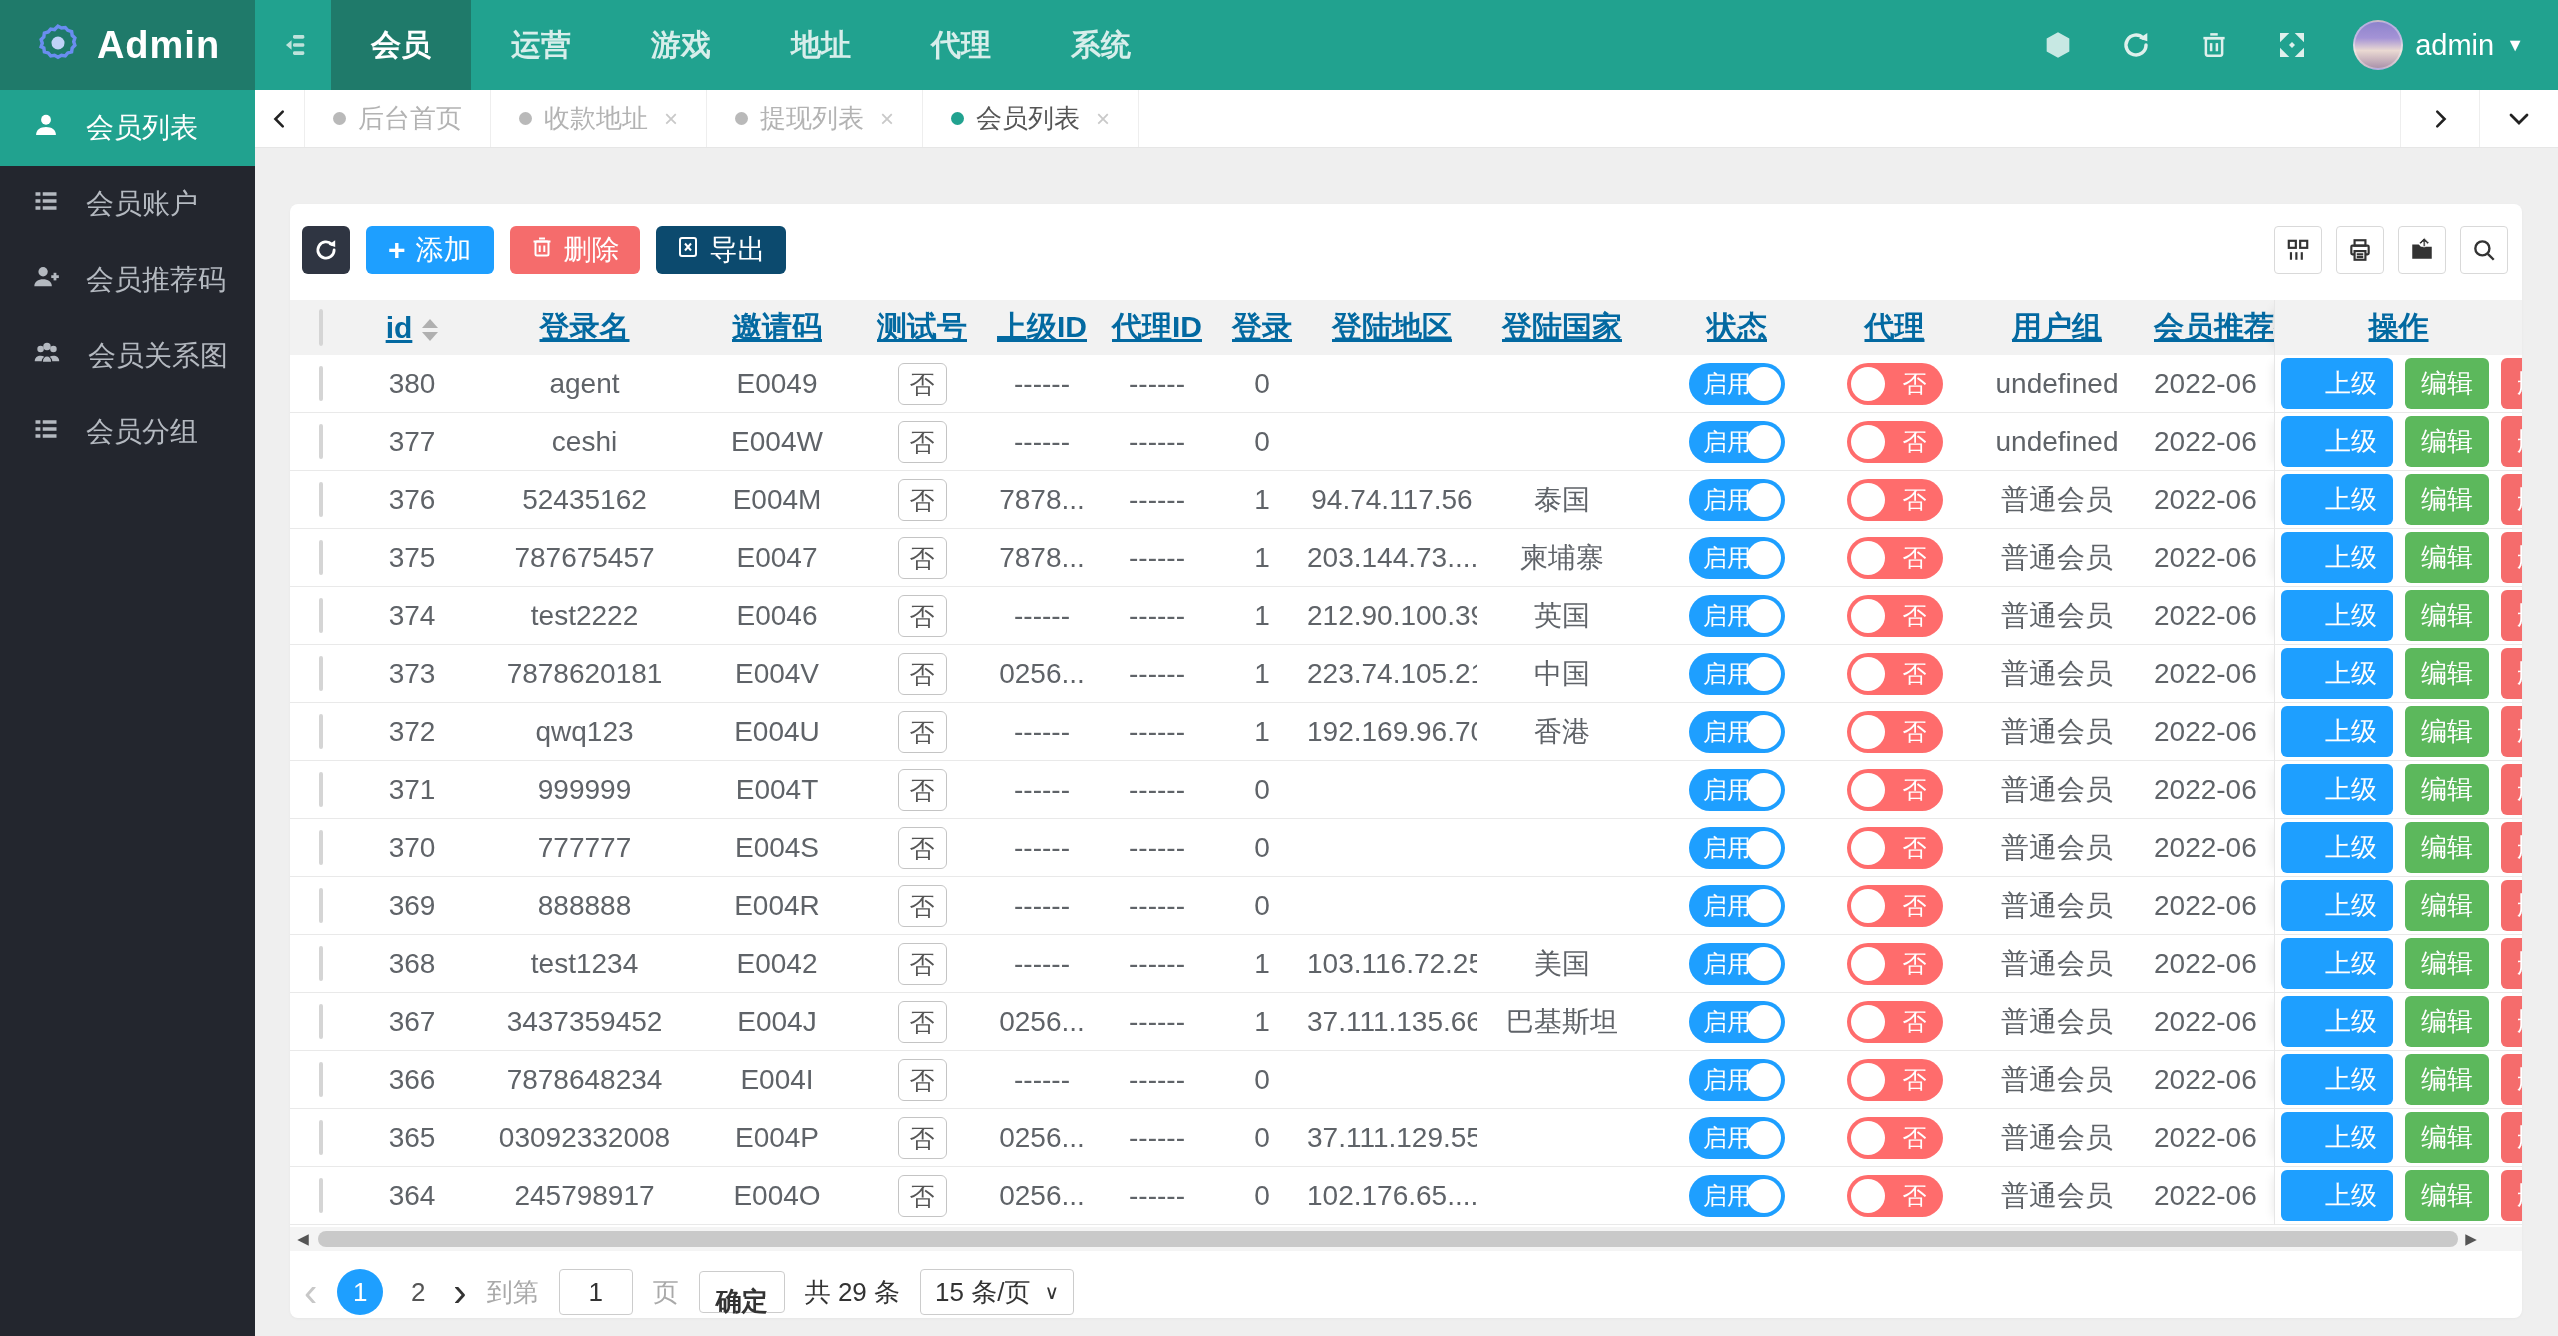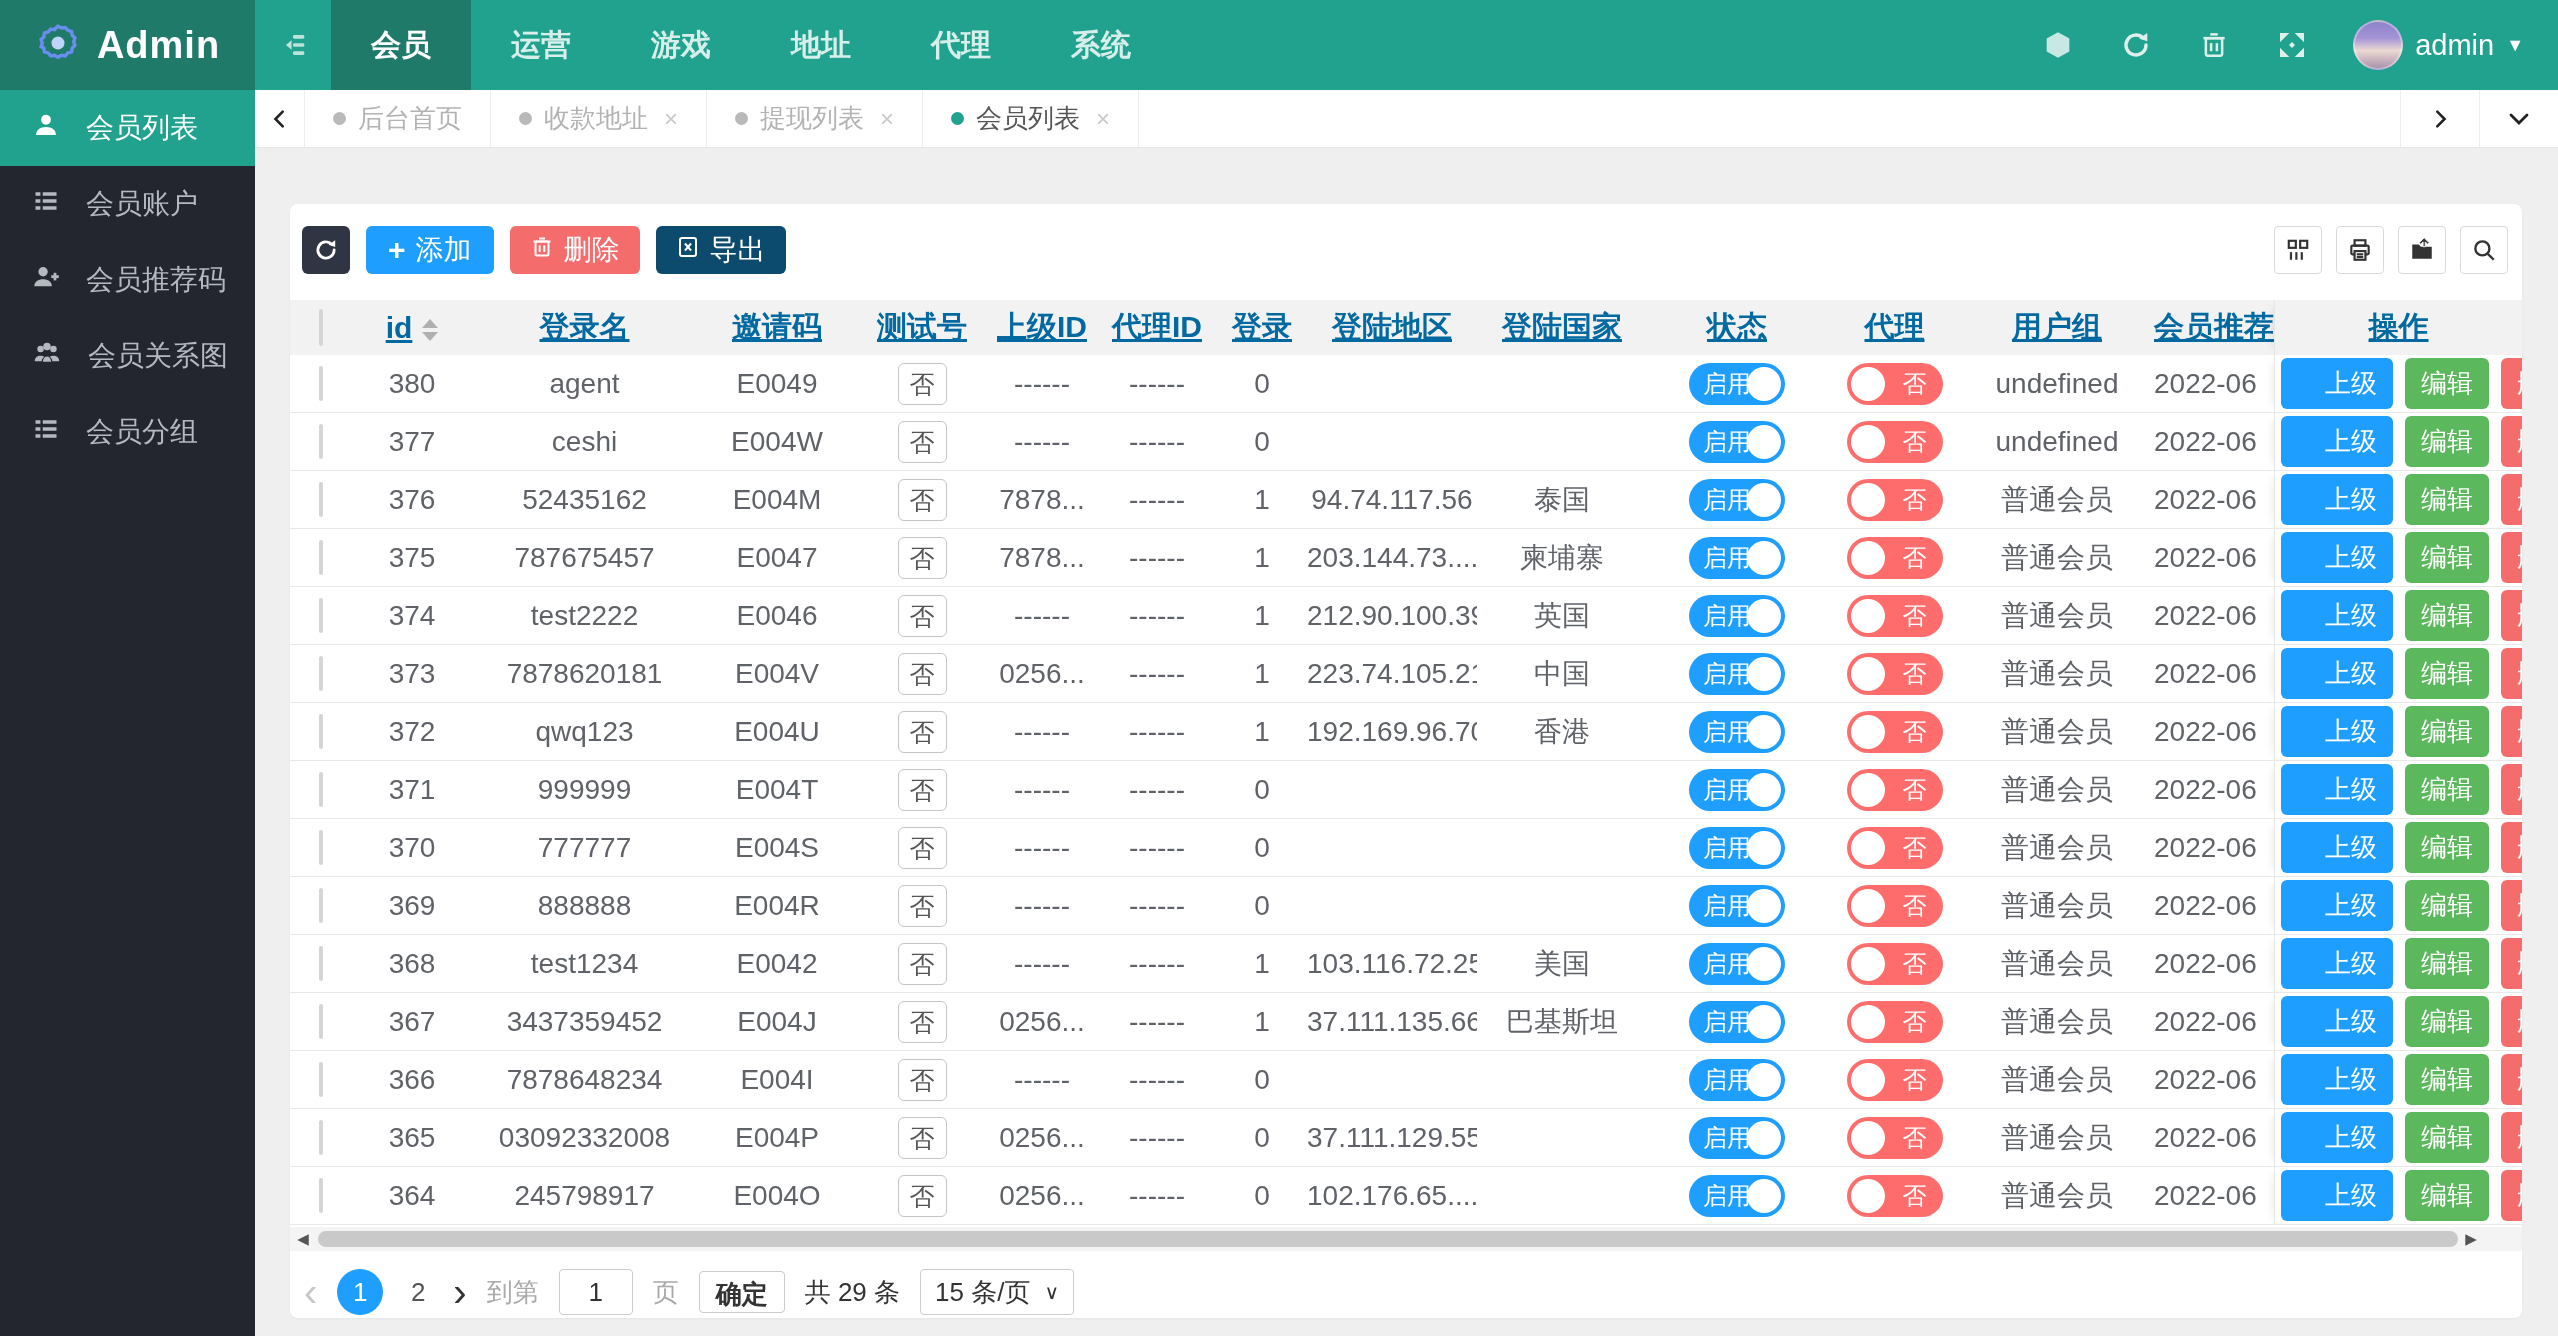--- a/index.html
+++ b/index.html
@@ -91,21 +91,21 @@
 
   
   .pager { display:flex; align-items:center; gap:20px; padding:18px 0 0 14px; font-size:26px; color:#333; }
   .pg-arrow { font-size:40px; line-height:1; cursor:pointer; }
   .pg-prev { color:#c8c8c8; }
   .pg-next { color:#333; }
   .pg-num { min-width:30px; text-align:center; color:#555; cursor:pointer; }
   .pg-num.active { width:46px; height:46px; border-radius:50%; background:#1e9fff; color:#fff; display:flex; align-items:center; justify-content:center; }
   .pg-muted { color:#a9a9a9; }
   .pg-input { width:74px; height:46px; border:1px solid #ccc; border-radius:4px; text-align:center; font-size:26px; color:#333; font-family:inherit; }
-  .pg-btn { height:42px; border:1px solid #ccc; border-radius:4px; background:#fff; padding:5px 16px; font-size:26px; font-weight:bold; color:#333; cursor:pointer; font-family:inherit; }
+  .pg-btn { height:42px; border:1px solid #ccc; border-radius:4px; background:#fff; padding:12px 16px; font-size:26px; font-weight:bold; color:#333; cursor:pointer; font-family:inherit; }
   .pg-select { height:46px; border:1px solid #ccc; border-radius:4px; background:#fff; padding:0 14px; display:flex; align-items:center; gap:14px; font-size:26px; color:#333; cursor:pointer; }
   .pg-caret { font-size:20px; color:#333; }
 </style>
 </head>
 <body>
 
 <div class="navbar">
   <div class="brand">
     <span>
       <svg width="46" height="46" viewBox="0 0 24 24" fill="none">

